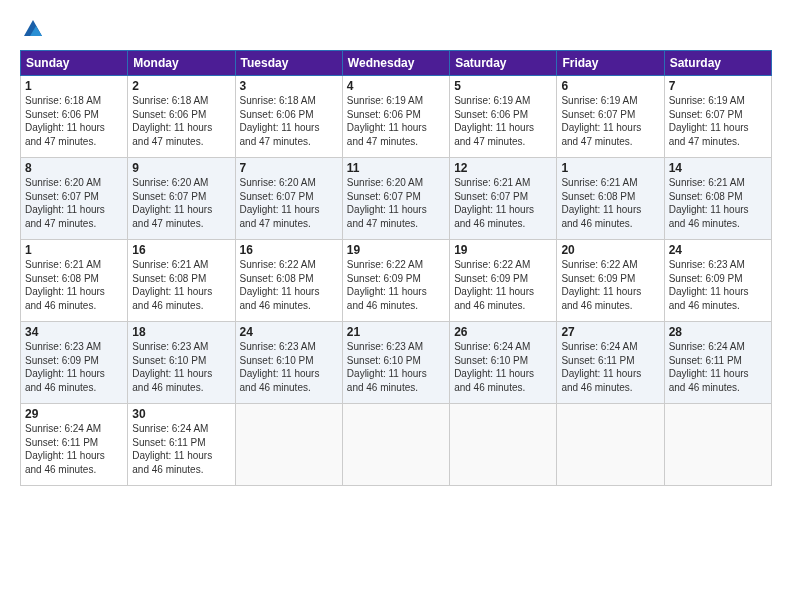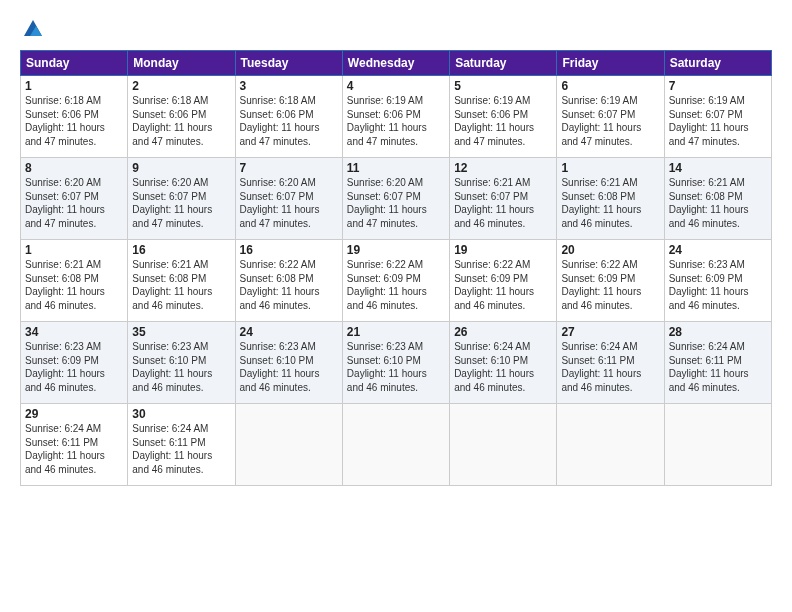--- a/index.html
+++ b/index.html
@@ -224,21 +224,21 @@
             <span class="day-num">24</span>
             <div class="day-info">Sunrise: 6:23 AM<br>Sunset: 6:09 PM<br>Daylight: 11 hours<br>and 46 minutes.</div>
           </td>
         </tr>
         <tr>
           <td>
             <span class="day-num">34</span>
             <div class="day-info">Sunrise: 6:23 AM<br>Sunset: 6:09 PM<br>Daylight: 11 hours<br>and 46 minutes.</div>
           </td>
           <td>
-            <span class="day-num">35</span>
+            <span class="day-num">18</span>
             <div class="day-info">Sunrise: 6:23 AM<br>Sunset: 6:10 PM<br>Daylight: 11 hours<br>and 46 minutes.</div>
           </td>
           <td>
             <span class="day-num">24</span>
             <div class="day-info">Sunrise: 6:23 AM<br>Sunset: 6:10 PM<br>Daylight: 11 hours<br>and 46 minutes.</div>
           </td>
           <td>
             <span class="day-num">21</span>
             <div class="day-info">Sunrise: 6:23 AM<br>Sunset: 6:10 PM<br>Daylight: 11 hours<br>and 46 minutes.</div>
           </td>

